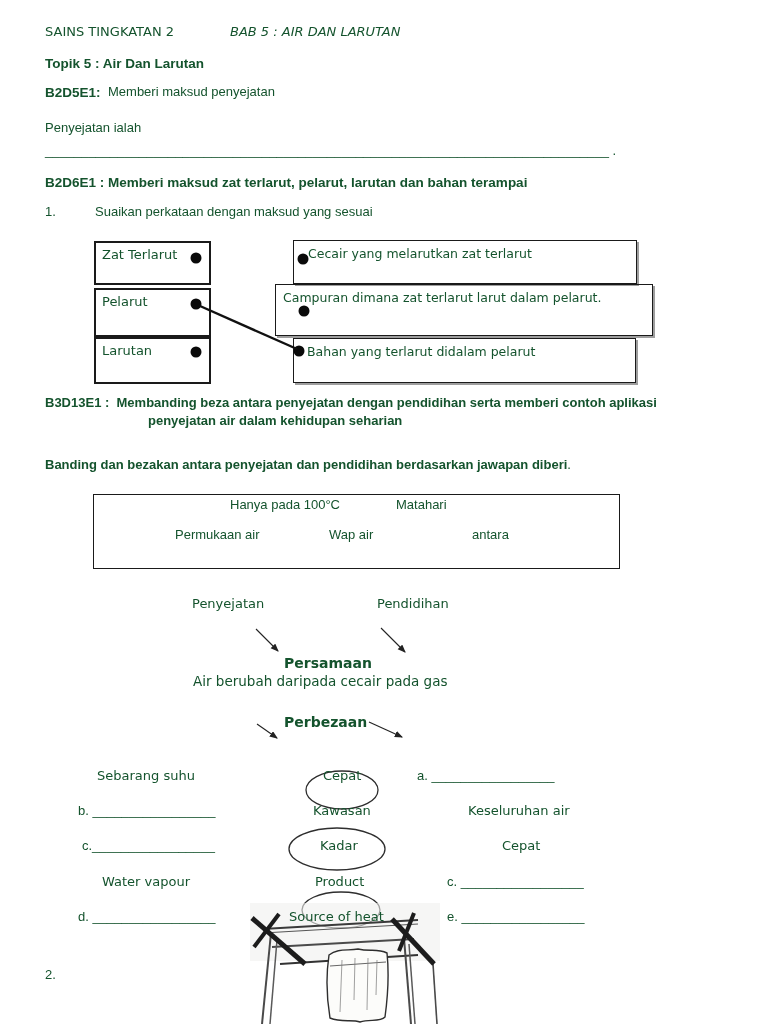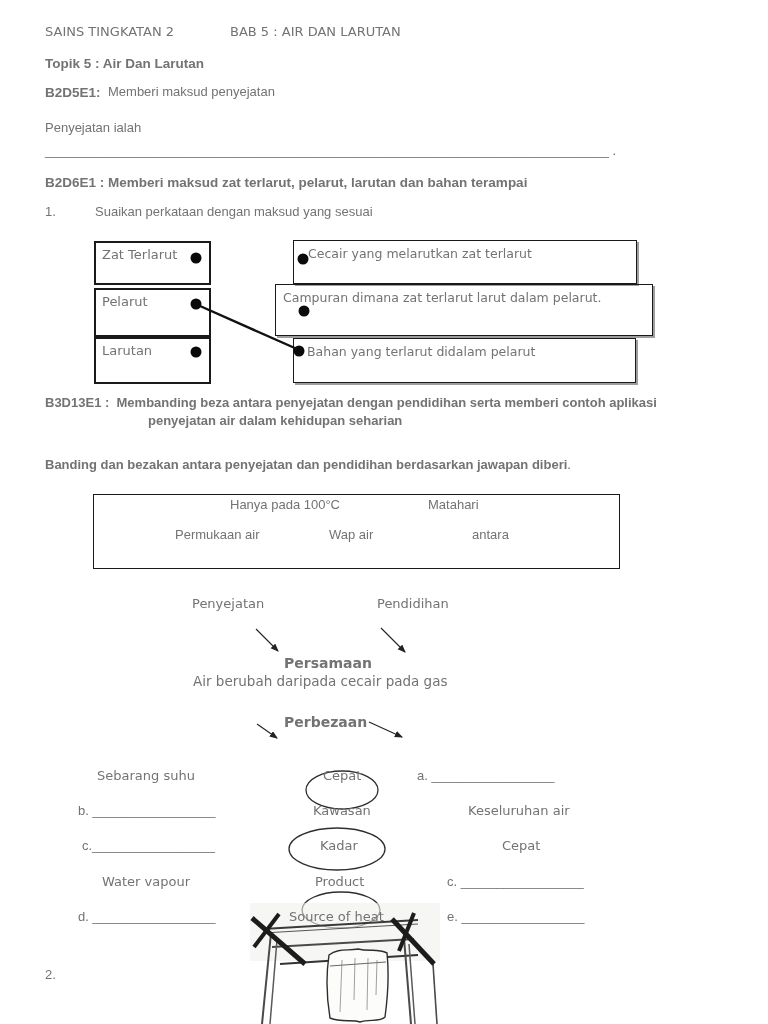--- a/index.html
+++ b/index.html
@@ -1,37 +1,37 @@
 <!DOCTYPE html>
 <html><head>
 <meta charset="utf-8">
 <style>
   html,body{margin:0;padding:0;background:#e9e9e9;}
   .page{position:relative;width:768px;height:1024px;background:#ffffff;overflow:hidden;}
-  .t{position:absolute;white-space:pre;color:#737373;font-family:"DejaVu Sans",sans-serif;
+  .t{position:absolute;white-space:pre;color:#14532d;font-family:"DejaVu Sans",sans-serif;
      font-size:13px;line-height:1.15;z-index:3;}
   .ls{font-family:"Liberation Sans",sans-serif;}
   .b{font-weight:bold;}
   .hb{font-family:"Liberation Sans",sans-serif;font-weight:bold;font-size:13.5px;}
   .f125{font-size:12.5px;}
   .f135{font-size:13.5px;}
   .f14{font-size:14px;}
   .box{position:absolute;border:2px solid #1a1a1a;background:transparent;z-index:1;}
   .defbox{border-width:1.5px;box-shadow:2px 2px 0 #9e9e9e;}
   .wordbox{border-width:1.5px;}
   .inline-pair span{white-space:pre;}
   svg.overlay{position:absolute;left:0;top:0;z-index:2;pointer-events:none;}
 </style>
 </head>
 <body>
 
 <div class="page">
 
   <span class="t" style="left:45px;top:25px;">SAINS TINGKATAN 2</span>
-  <span class="t" style="left:230px;top:25px;">BAB 5 : AIR DAN LARUTAN</span>
+  <span class="t" style="left:230px;top:25px;font-style:italic;">BAB 5 : AIR DAN LARUTAN</span>
 
   <span class="t hb" style="left:45px;top:56px;">Topik 5 : Air Dan Larutan</span>
 
   <span class="t hb" style="left:45px;top:85px;">B2D5E1:</span>
   <span class="t ls" style="left:108px;top:85px;">Memberi maksud penyejatan</span>
 
   <span class="t ls" style="left:45px;top:121px;">Penyejatan ialah</span>
   <span class="t ls" style="left:45px;top:144px;">______________________________________________________________________________ .</span>
 
   <span class="t hb" style="left:45px;top:175px;">B2D6E1 : Memberi maksud zat terlarut, pelarut, larutan dan bahan terampai</span>
@@ -57,21 +57,21 @@
   <div class="box defbox" style="left:293px;top:338px;width:341px;height:43px;"></div>
   <span class="t f125" style="left:307px;top:345px;">Bahan yang terlarut didalam pelarut</span>
 
   <span class="t hb" style="left:45px;top:396px;font-size:13px;">B3D13E1 :  Membanding beza antara penyejatan dengan pendidihan serta memberi contoh aplikasi</span>
   <span class="t hb" style="left:148px;top:414px;font-size:13px;">penyejatan air dalam kehidupan seharian</span>
 
   <span class="t inline-pair" style="left:45px;top:458px;"><span class="hb" style="font-size:13px;">Banding dan bezakan antara penyejatan dan pendidihan berdasarkan jawapan diberi</span><span class="ls">.</span></span>
 
   <div class="box wordbox" style="left:93px;top:494px;width:525px;height:73px;"></div>
   <span class="t ls" style="left:230px;top:498px;">Hanya pada 100°C</span>
-  <span class="t ls" style="left:428px;top:498px;">Matahari</span>
+  <span class="t ls" style="left:396px;top:498px;">Matahari</span>
   <span class="t ls" style="left:175px;top:528px;">Permukaan air</span>
   <span class="t ls" style="left:329px;top:528px;">Wap air</span>
   <span class="t ls" style="left:472px;top:528px;">antara</span>
 
   <span class="t" style="left:192px;top:597px;">Penyejatan</span>
   <span class="t" style="left:377px;top:597px;">Pendidihan</span>
 
   <span class="t b f14" style="left:284px;top:655px;">Persamaan</span>
   <span class="t f135" style="left:193px;top:674px;">Air berubah daripada cecair pada gas</span>
   <span class="t b f14" style="left:284px;top:714px;">Perbezaan</span>

